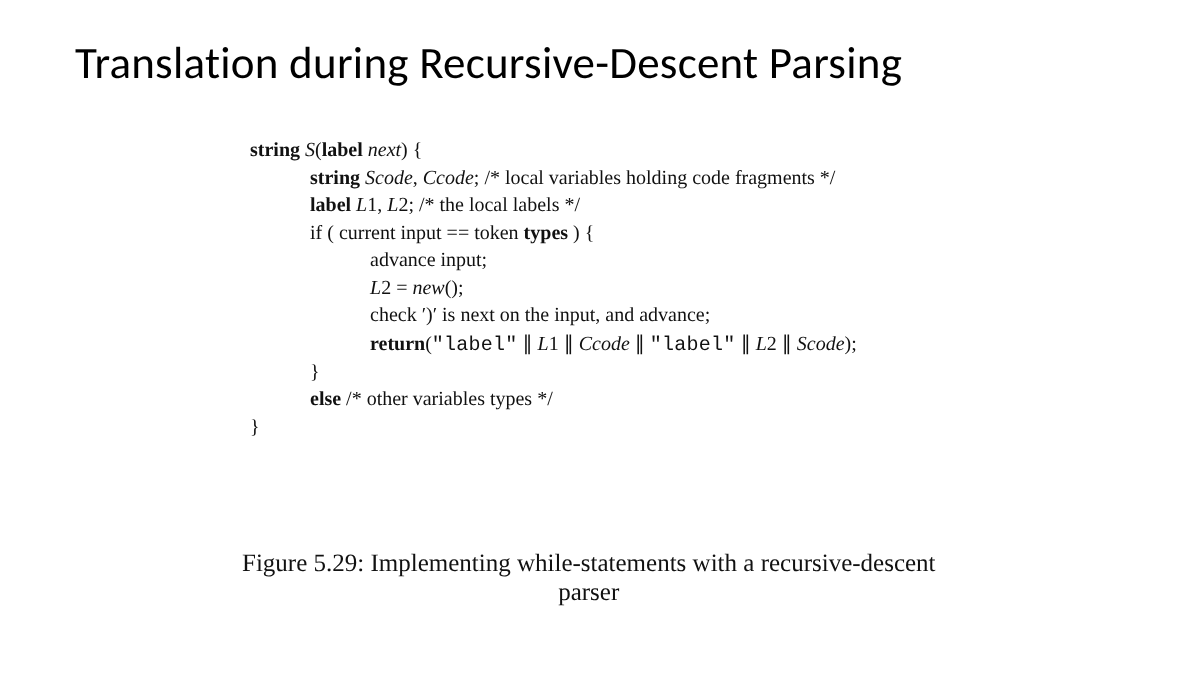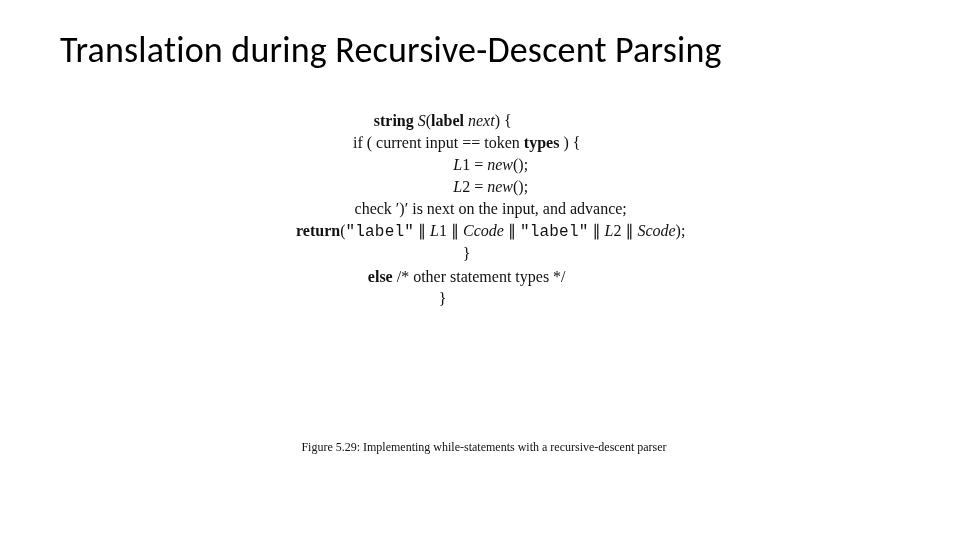--- a/index.html
+++ b/index.html
@@ -27,67 +27,69 @@
   }
   .code-block {
     position: absolute;
     top: 110px;
     left: 200px;
     font-family: "Times New Roman", Times, serif;
     font-size: 16px;
     line-height: 1.38;
     color: #111;
   }
-  .line { white-space: pre; text-align: center; }
+  .line { white-space: pre; }
   .i1 { margin-left: 48px; }
   .i2 { margin-left: 96px; }
   .kw { font-weight: bold; }
   .it { font-style: italic; }
   .typew { font-family: "Courier New", Courier, monospace; letter-spacing: 0.2px; }
   .caption {
     position: absolute;
     top: 440px;
-    left: 184px;
+    left: 171px;
     width: 600px;
     text-align: center;
     font-family: "Times New Roman", Times, serif;
-    font-size: 12px;
+    font-size: 20px;
     color: #111;
   }
 </style>
 </head>
 <body>
 
 <div class="page">
 
   <div class="title">Translation during Recursive-Descent Parsing</div>
 
   <div class="code-block">
 
     <div class="line"><span class="kw">string</span><span class="it"> S</span><span>(</span><span class="kw">label</span><span class="it"> next</span><span>) {</span></div>
 
+    <div class="line i1"><span class="kw">string</span><span class="it"> Scode</span><span>, </span><span class="it">Ccode</span><span>; /* local variables holding code fragments */</span></div>
 
+    <div class="line i1"><span class="kw">label</span><span class="it"> L</span><span>1, </span><span class="it">L</span><span>2; /* the local labels */</span></div>
 
     <div class="line i1"><span>if ( current input == token </span><span class="kw">types</span><span> ) {</span></div>
 
+    <div class="line i2"><span>advance input;</span></div>
 
 
-    <div class="line i2"><span class="it">L</span><span>1 = </span><span class="it">new</span><span>();</span></div>
 
     <div class="line i2"><span class="it">L</span><span>2 = </span><span class="it">new</span><span>();</span></div>
 
 
     <div class="line i2"><span>check ′)′ is next on the input, and advance;</span></div>
 
 
     <div class="line i2"><span class="kw">return</span><span>(</span><span class="typew">"label"</span><span> ∥ </span><span class="it">L</span><span>1 ∥ </span><span class="it">Ccode</span><span> ∥ </span><span class="typew">"label"</span><span> ∥ </span><span class="it">L</span><span>2 ∥ </span><span class="it">Scode</span><span>);</span></div>
 
     <div class="line i1"><span>}</span></div>
 
-    <div class="line i1"><span class="kw">else</span><span> /* other statement types */</span></div>
+    <div class="line i1"><span class="kw">else</span><span> /* other variables types */</span></div>
 
     <div class="line"><span>}</span></div>
 
   </div>
 
   <div class="caption">Figure 5.29: Implementing while-statements with a recursive-descent parser</div>
 
 </div>
 
 </body></html>

